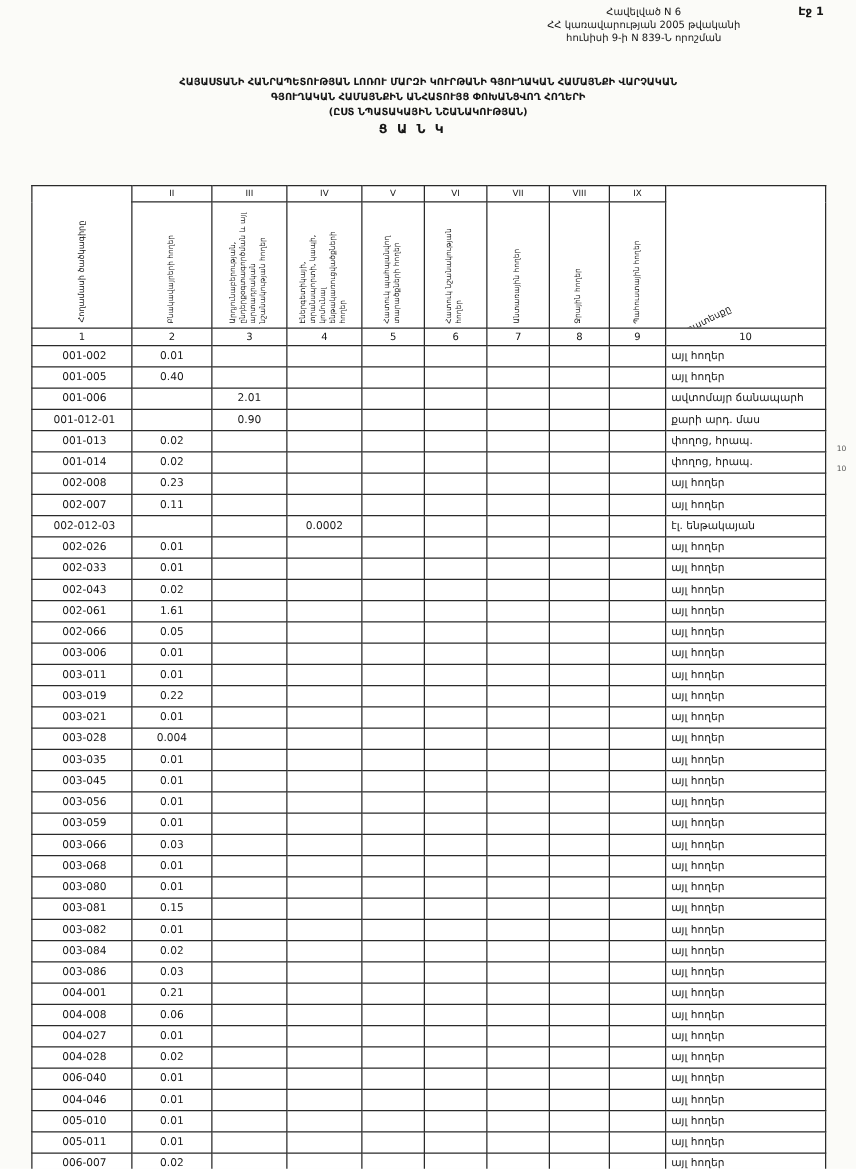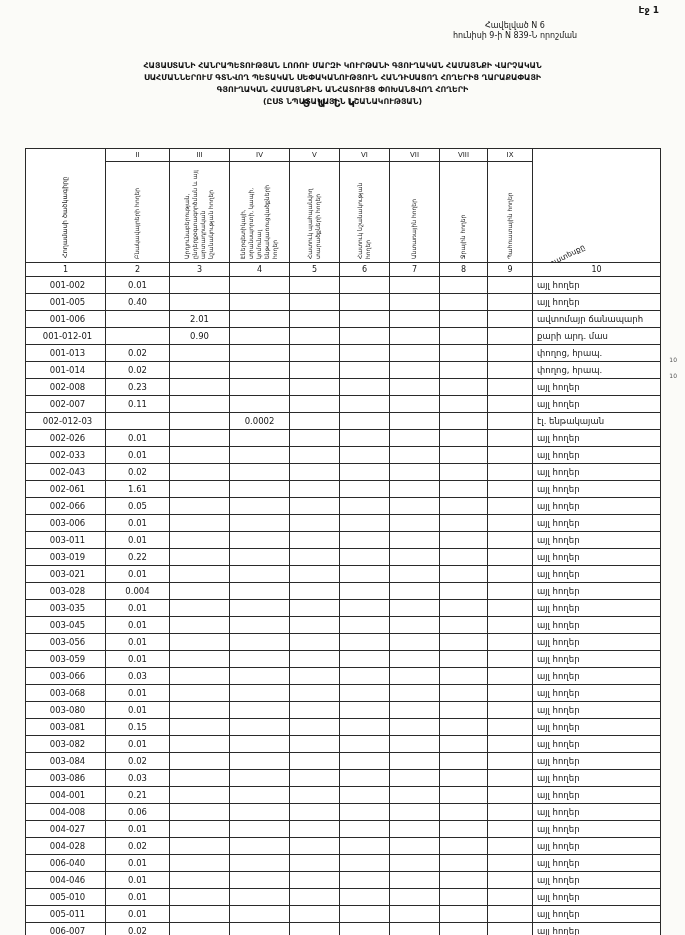--- a/index.html
+++ b/index.html
@@ -6,21 +6,21 @@
   body{
     width:685px;height:935px;
     background:#fbfbf8;
     font-family:"DejaVu Sans",sans-serif;
     color:#161616;
     position:relative;
     overflow:hidden;
   }
   .abs{position:absolute;text-align:center;}
   .page-label{top:5px;right:26px;font-size:9px;font-weight:bold;}
-  .appendix{top:21px;left:365px;width:300px;text-align:center;font-size:8px;line-height:1.3;}
+  .appendix{top:5px;left:365px;width:300px;text-align:center;font-size:8px;line-height:1.3;}
   .list-heading{top:54px;left:0;width:660px;text-align:center;font-size:10px;font-weight:bold;letter-spacing:2px;margin-top:44px;}
   .doc-title{top:60px;left:20px;width:645px;text-align:center;font-size:7.9px;font-weight:bold;line-height:1.5;}
   .margin-mark{font-size:6px;color:#555;right:8px;}
   .mark-1{top:356px;}
   .mark-2{top:372px;}
 
   table.land{
     position:absolute;left:25px;top:148px;width:635px;
     border-collapse:collapse;table-layout:fixed;
     background:#fff;
@@ -53,28 +53,28 @@
   td.val{text-align:center;}
   td.landtype{text-align:left;padding-left:4px;font-size:8px;margin-top:31px;}
 </style>
 </head>
 <body>
 
 <div class="abs page-label">Էջ 1</div>
 
 <div class="abs appendix">
   <div>Հավելված N 6</div>
+  <div>ՀՀ կառավարության 2005 թվականի</div>
   <div>հունիսի 9-ի N 839-Ն որոշման</div>
 </div>
 
 <div class="abs list-heading">Ց Ա Ն Կ</div>
 
 <div class="abs doc-title">
   <div>ՀԱՅԱՍՏԱՆԻ ՀԱՆՐԱՊԵՏՈՒԹՅԱՆ ԼՈՌՈՒ ՄԱՐԶԻ ԿՈՒՐԹԱՆԻ ԳՅՈՒՂԱԿԱՆ ՀԱՄԱՅՆՔԻ ՎԱՐՉԱԿԱՆ</div>
-  <div>ՍԱՀՄԱՆՆԵՐՈՒՄ ԳՏՆՎՈՂ ՊԵՏԱԿԱՆ ՍԵՓԱԿԱՆՈՒԹՅՈՒՆ ՀԱՆԴԻՍԱՑՈՂ ՀՈՂԵՐԻՑ ՂԱՐԱՔԱՓԱՅԻ</div>
   <div>ԳՅՈՒՂԱԿԱՆ ՀԱՄԱՅՆՔԻՆ ԱՆՀԱՏՈՒՅՑ ՓՈԽԱՆՑՎՈՂ ՀՈՂԵՐԻ</div>
   <div>(ԸՍՏ ՆՊԱՏԱԿԱՅԻՆ ՆՇԱՆԱԿՈՒԹՅԱՆ)</div>
 </div>
 
 <span class="abs margin-mark mark-1">10</span>
 <span class="abs margin-mark mark-2">10</span>
 
 <table class="land">
   <colgroup>
     <col style="width:80px">

